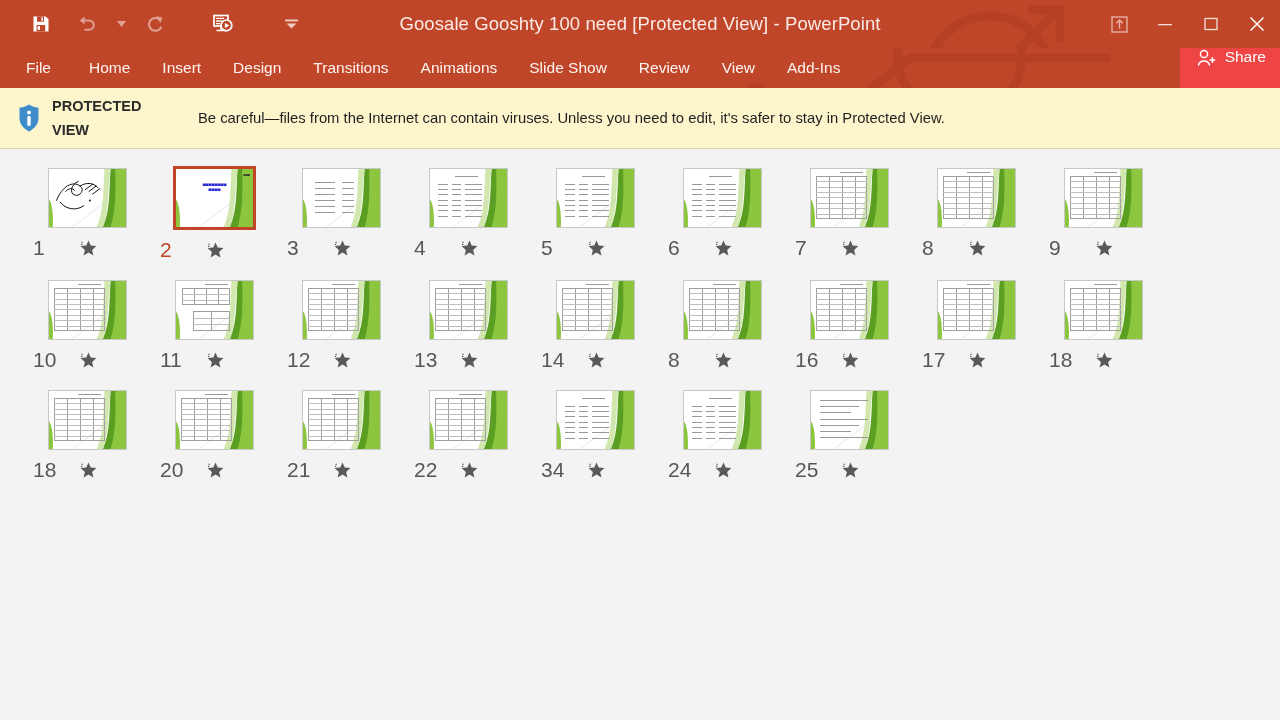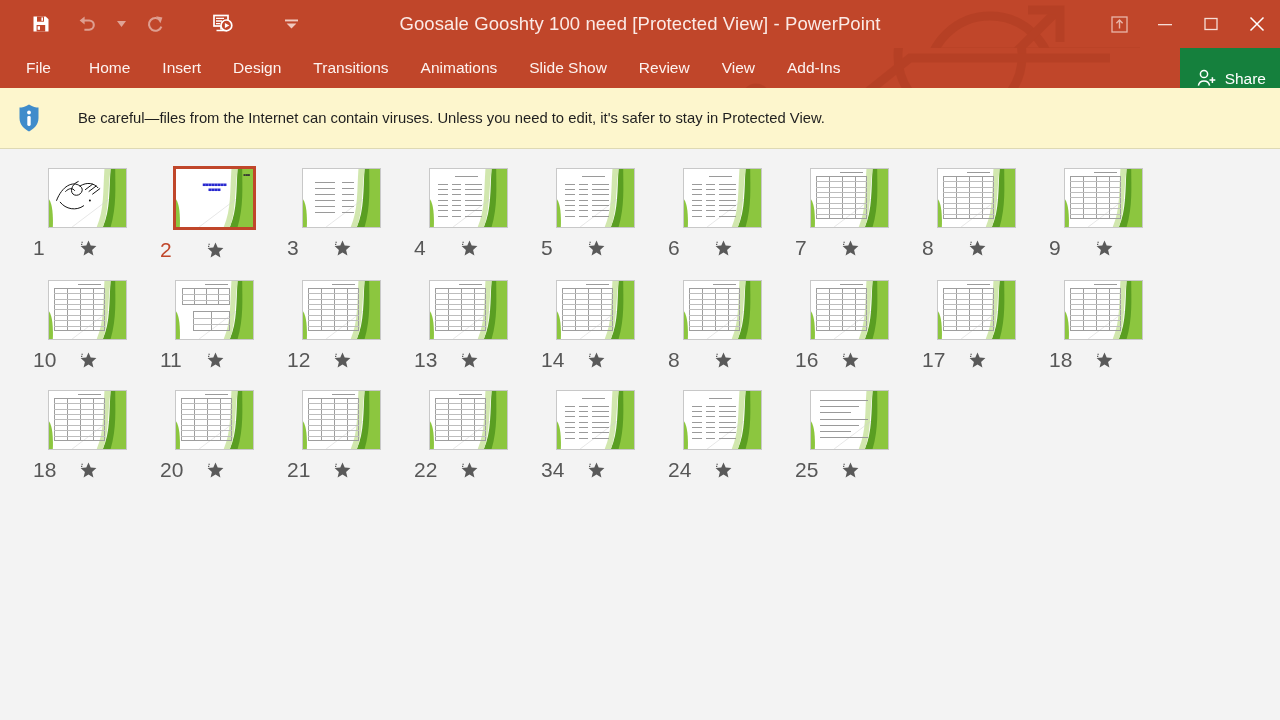--- a/index.html
+++ b/index.html
@@ -95,22 +95,22 @@
     font-size: 15.5px;
     margin-left: 56px;
     white-space: nowrap;
     z-index: 2;
     max-width: 280px;
     overflow: hidden;
   }
   .share {
     position: absolute;
     right: 0; top: 0; bottom: 0;
-    background: #15803d;
-    display: flex; align-items: flex-end; gap: 8px;
+    background: #ef4444;
+    display: flex; align-items: flex-start; gap: 8px;
     padding: 0 14px 0 16px;
     color: #fff;
     font-size: 15.5px;
     z-index: 3;
     white-space: nowrap;
   }
 
   
   .pvbar {
     position: relative;
@@ -344,20 +344,24 @@
   </div>
 </div>
 
 <div class="pvbar">
   <div class="pv-shield">
     <svg width="24" height="30" viewBox="0 0 24 30">
       <path d="M12 1.5 C8 4 5 4.6 2.5 4.6 V15 c0 7 5 11 9.5 13.4 C16.5 26 21.5 22 21.5 15 V4.6 C19 4.6 16 4 12 1.5Z" fill="#3f8ccb"></path>
       <circle cx="12" cy="9.5" r="1.9" fill="#ffffff"></circle>
       <rect x="10.3" y="13" width="3.4" height="10" rx="1.4" fill="#ffffff"></rect>
     </svg>
+  </div>
+  <div class="pv-label">
+    <div>PROTECTED</div>
+    <div>VIEW</div>
   </div>
   <div class="pv-msg">Be careful—files from the Internet can contain viruses. Unless you need to edit, it's safer to stay in Protected View.</div>
 </div>
 
 <div class="sorter">
   <div class="grid" id="slide-grid">
       <div class="cell">
     <div class="thumb">
 
   <svg class="slideart" viewBox="0 0 77 58" preserveAspectRatio="none">

